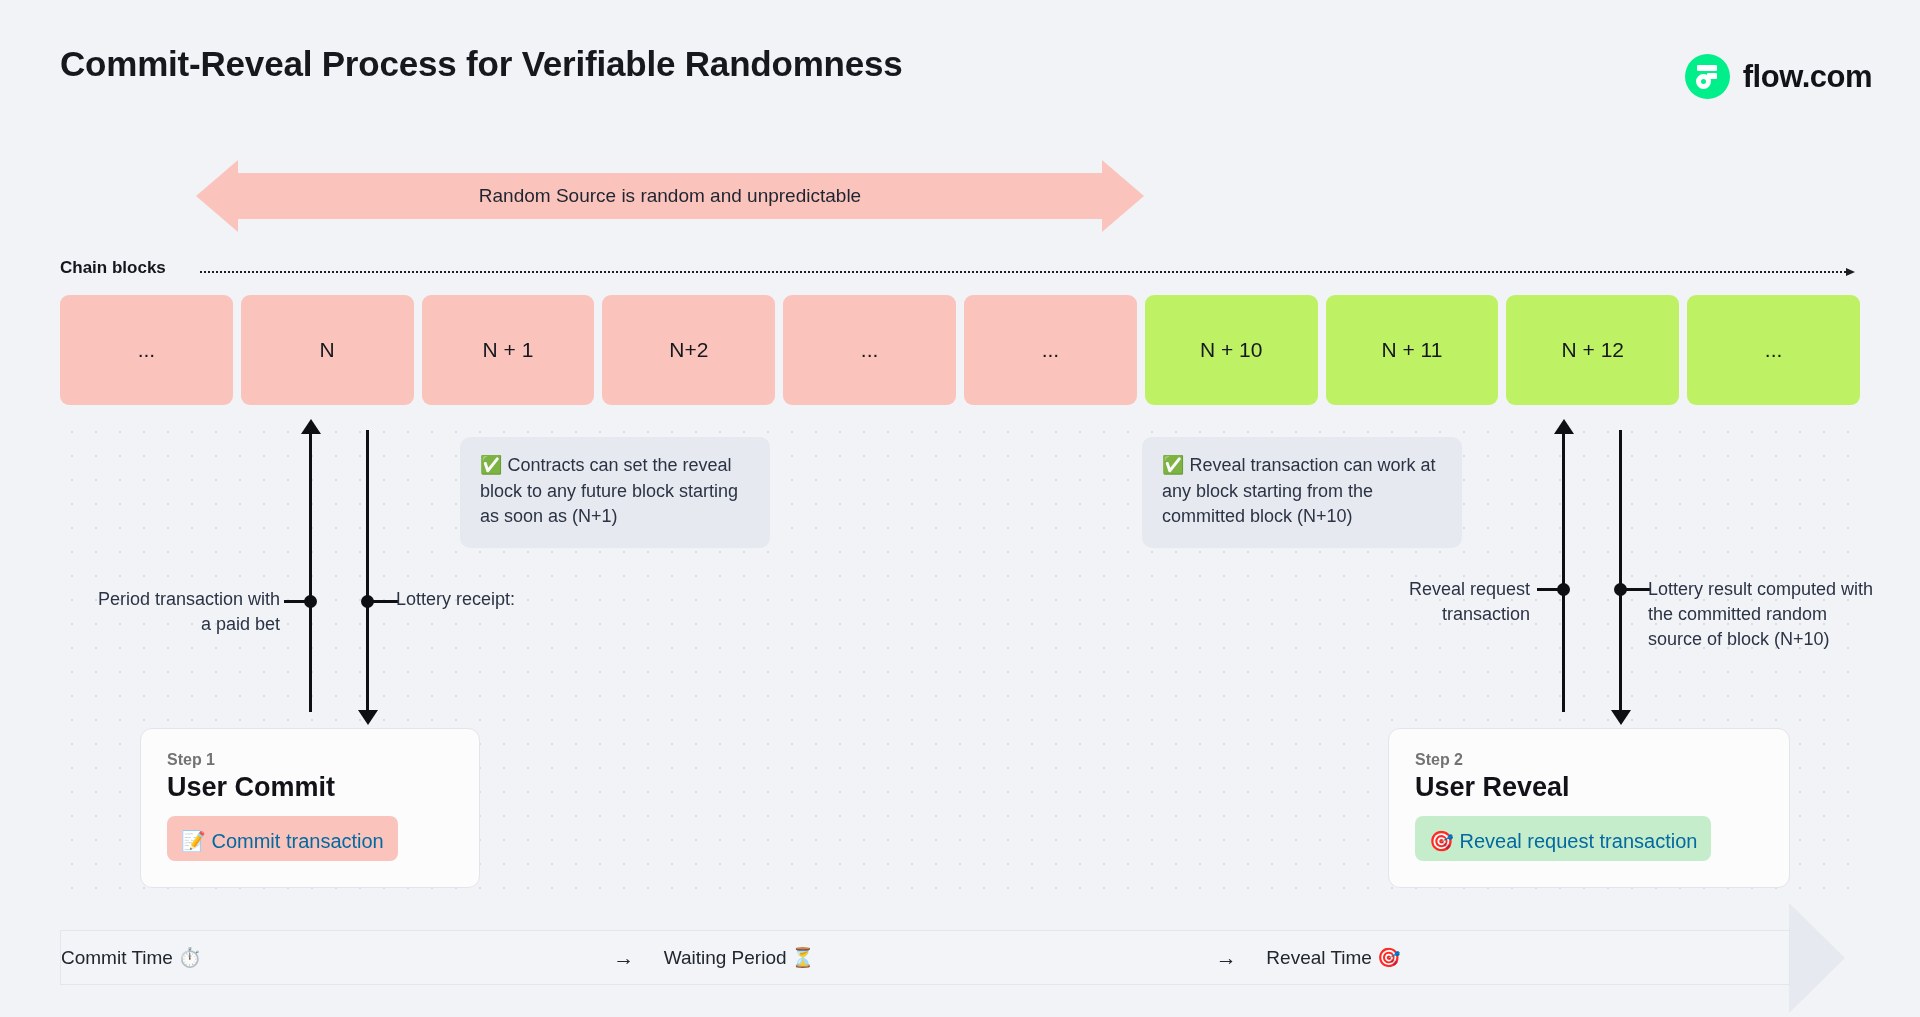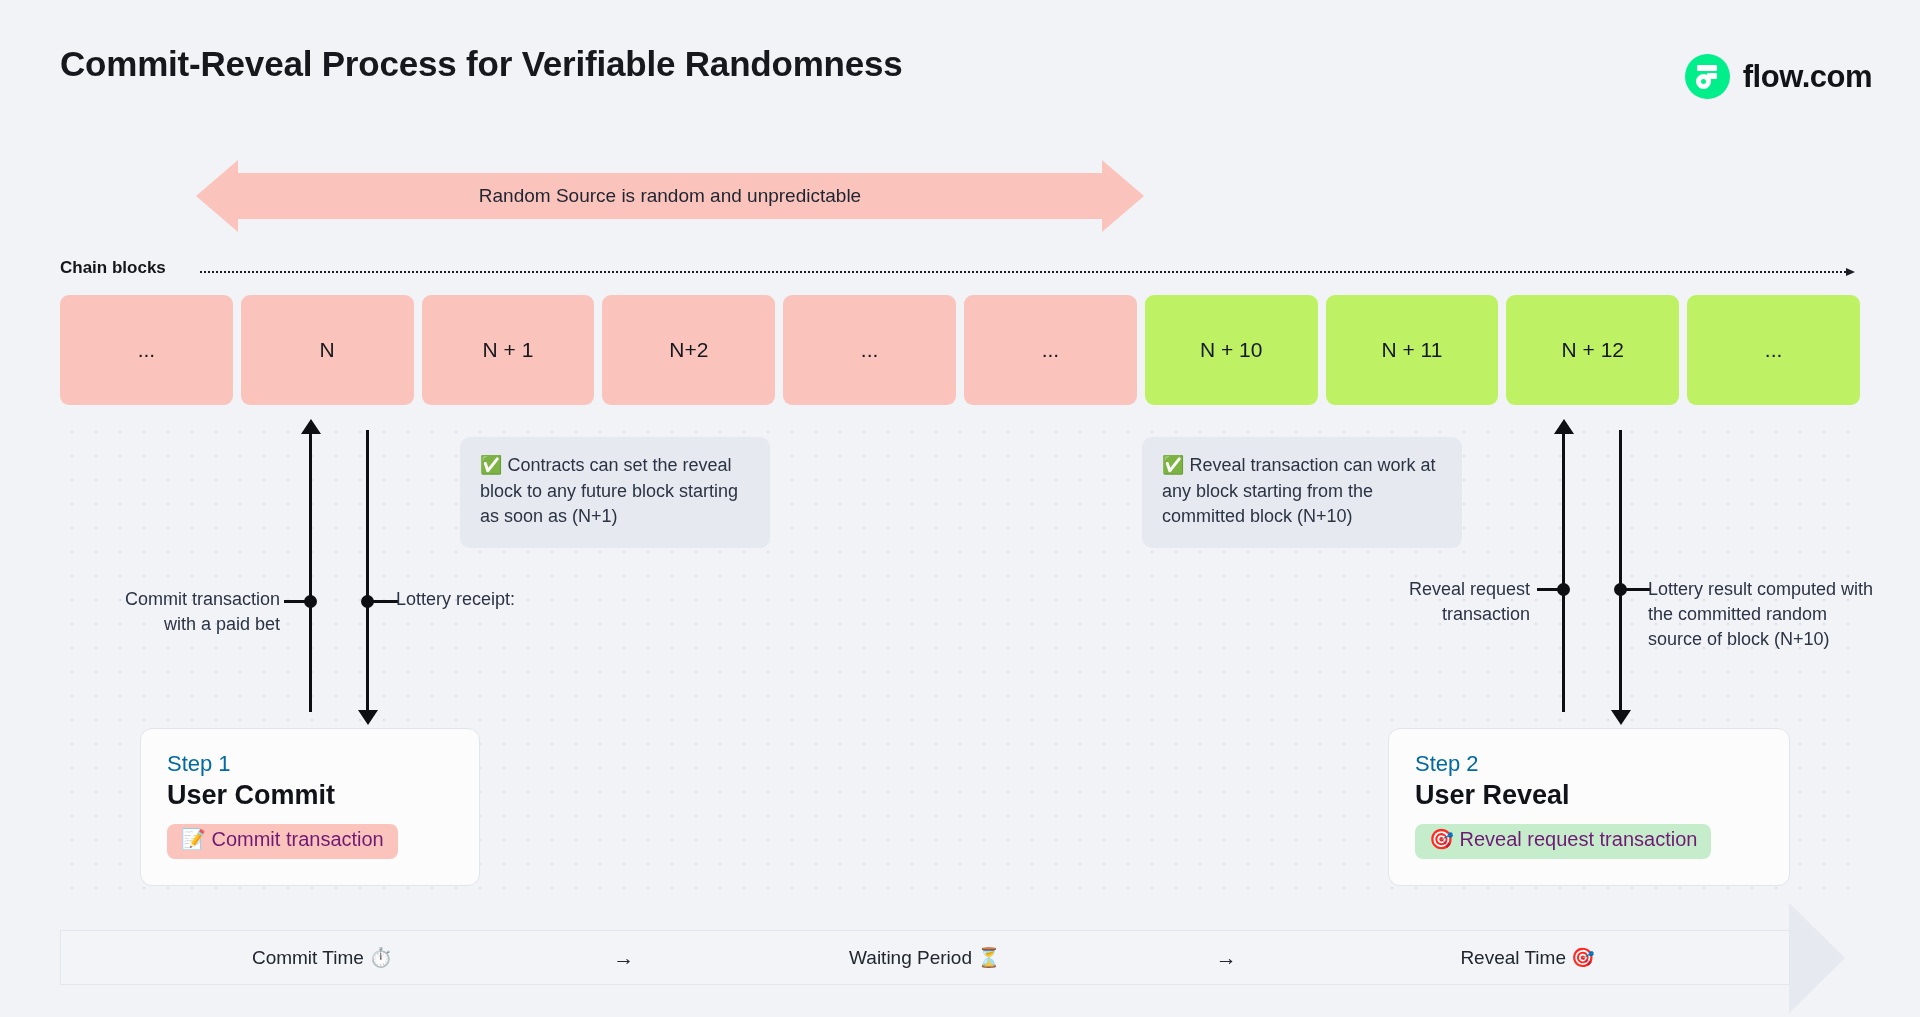--- a/index.html
+++ b/index.html
@@ -178,48 +178,47 @@
   
   .step-card {
     position: absolute;
     background: #fcfcfd;
     border: 1px solid #e2e5eb;
     border-radius: 12px;
     padding: 22px 26px 26px 26px;
     width: 340px;
   }
   .step-kicker {
-    font-size: 22px; font-weight: 400; color: #0369a1; margin-bottom: 3px;
+    font-size: 16px; font-weight: 700; color: #737373; margin-bottom: 3px;
   }
   .step-title {
     font-size: 27px; font-weight: 700; color: #111318; margin-bottom: 13px;
   }
   .step-pill {
     display: inline-block;
     border-radius: 8px;
-    padding: 3px 14px 8px 14px;
+    padding: 13px 14px 8px 14px;
     font-size: 20px;
-    color: #701a75;
+    color: #0369a1;
     white-space: nowrap;
   }
   .pill-pink  { background: #fac4bd; }
   .pill-green { background: #c6edcb; }
 
   
   .timeline {
     position: absolute;
     left: 60px; top: 930px;
     width: 1730px; height: 55px;
     background: #f2f4f8;
     border: 1px solid #e3e6ec;
     display: flex; align-items: center;
   }
   .timeline .seg {
     flex: 1 1 0;
-    text-align: center;
     font-size: 19px;
     color: #22262f;
   }
   .timeline .sep {
     flex: 0 0 auto;
     width: 80px;
     text-align: center;
     font-size: 21px;
     color: #22262f;
   }
@@ -292,21 +291,21 @@
     <span>✅</span>
     <span>Contracts can set the reveal block to any future block starting as soon as (N+1)</span>
   </div>
 
   <div class="callout" style="left:1142px; top:437px; width:320px;">
     <span>✅</span>
     <span>Reveal transaction can work at any block starting from the committed block (N+10)</span>
   </div>
 
   <div class="annot right-align" style="left:90px; top:587px; width:190px;">
-    <span>Commit transaction with a paid bet</span>
+    <span>Period transaction with a paid bet</span>
   </div>
 
   <div class="annot" style="left:396px; top:587px; width:280px;">
     <span>Lottery receipt:</span>
   </div>
 
   <div class="annot right-align" style="left:1340px; top:577px; width:190px;">
     <span>Reveal request transaction</span>
   </div>
 

